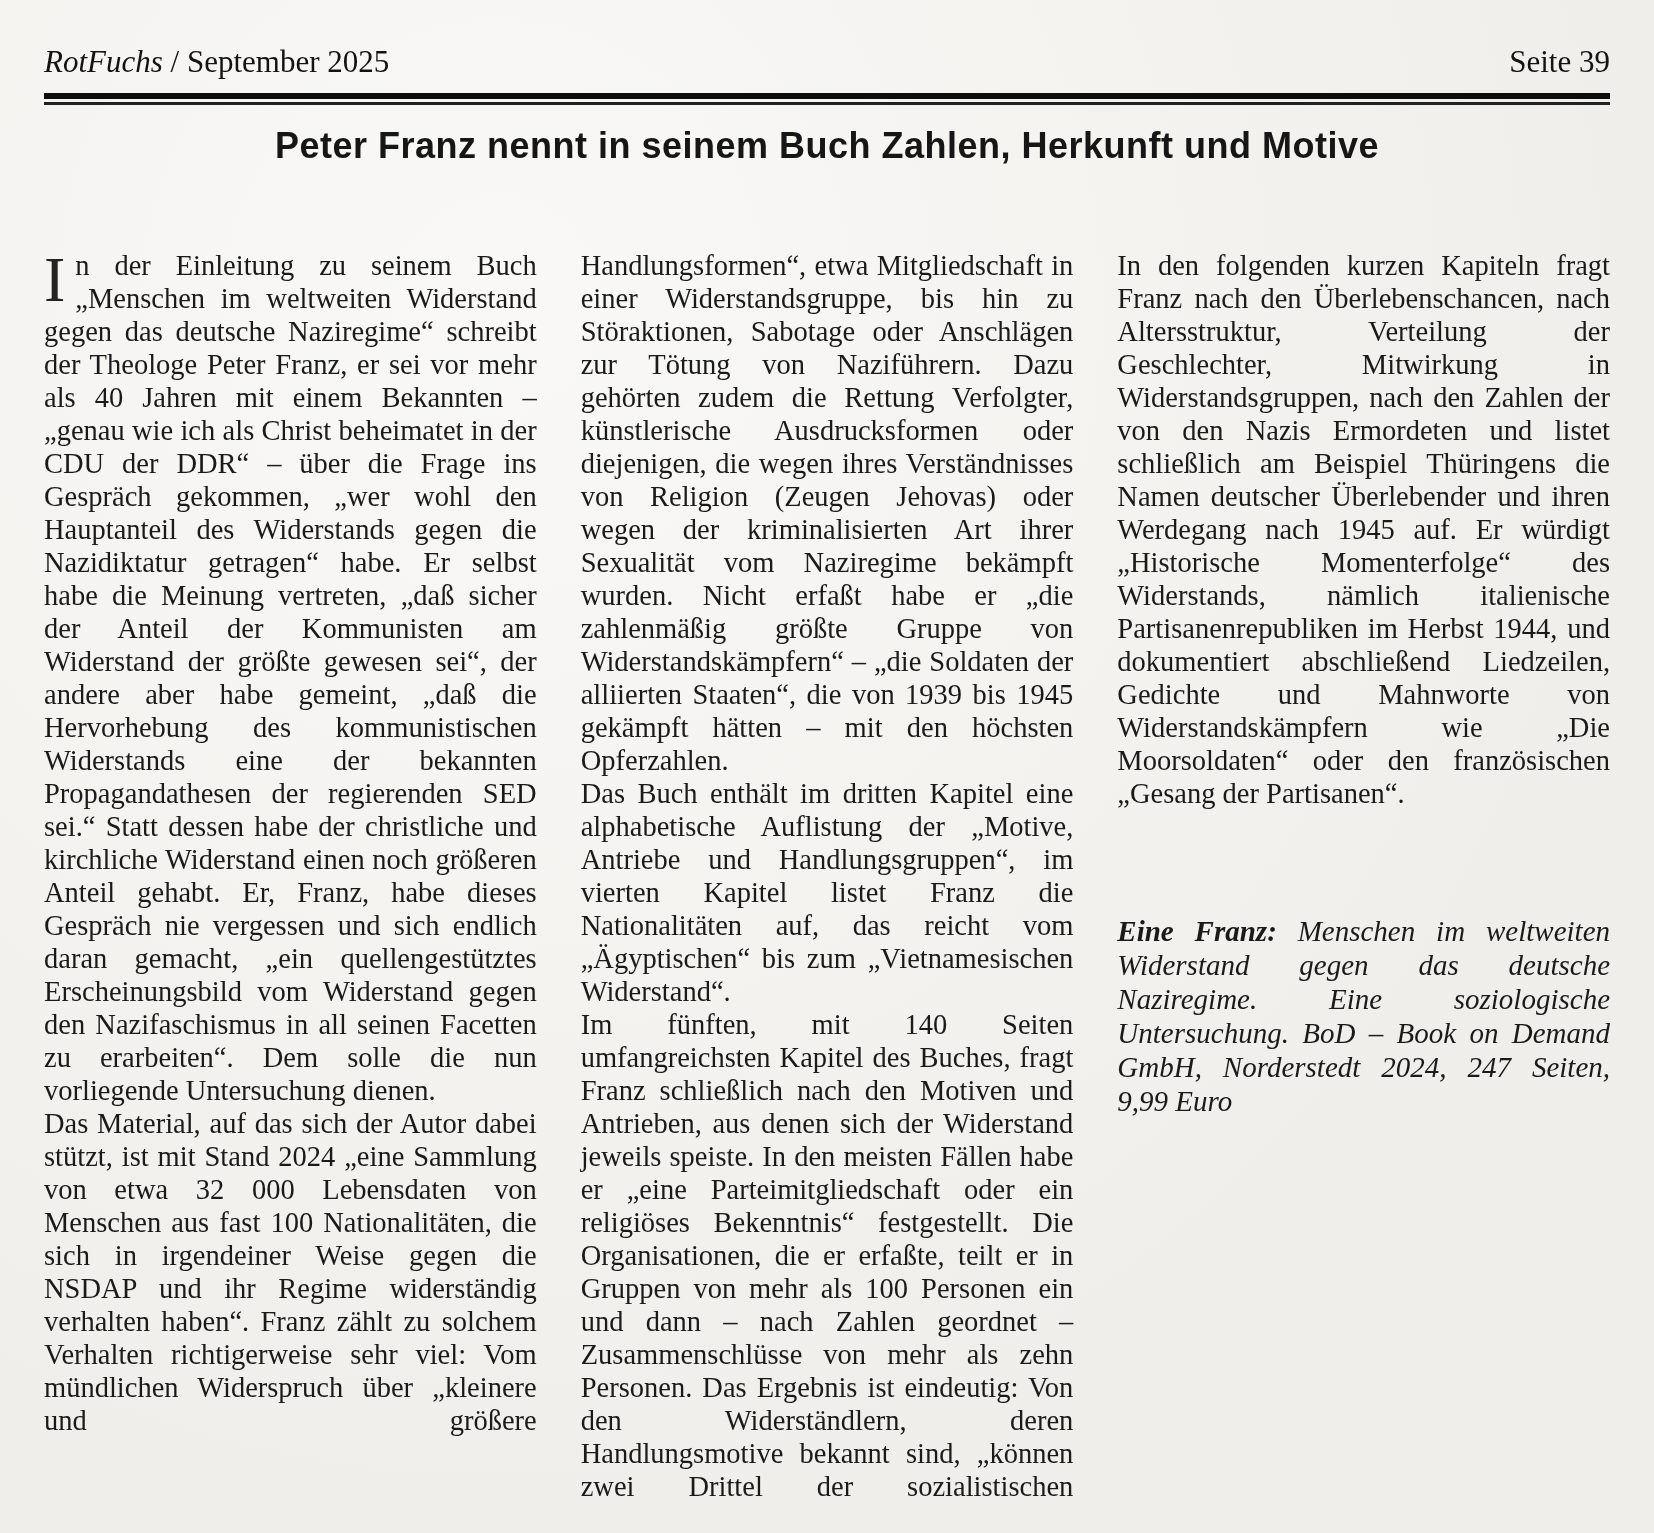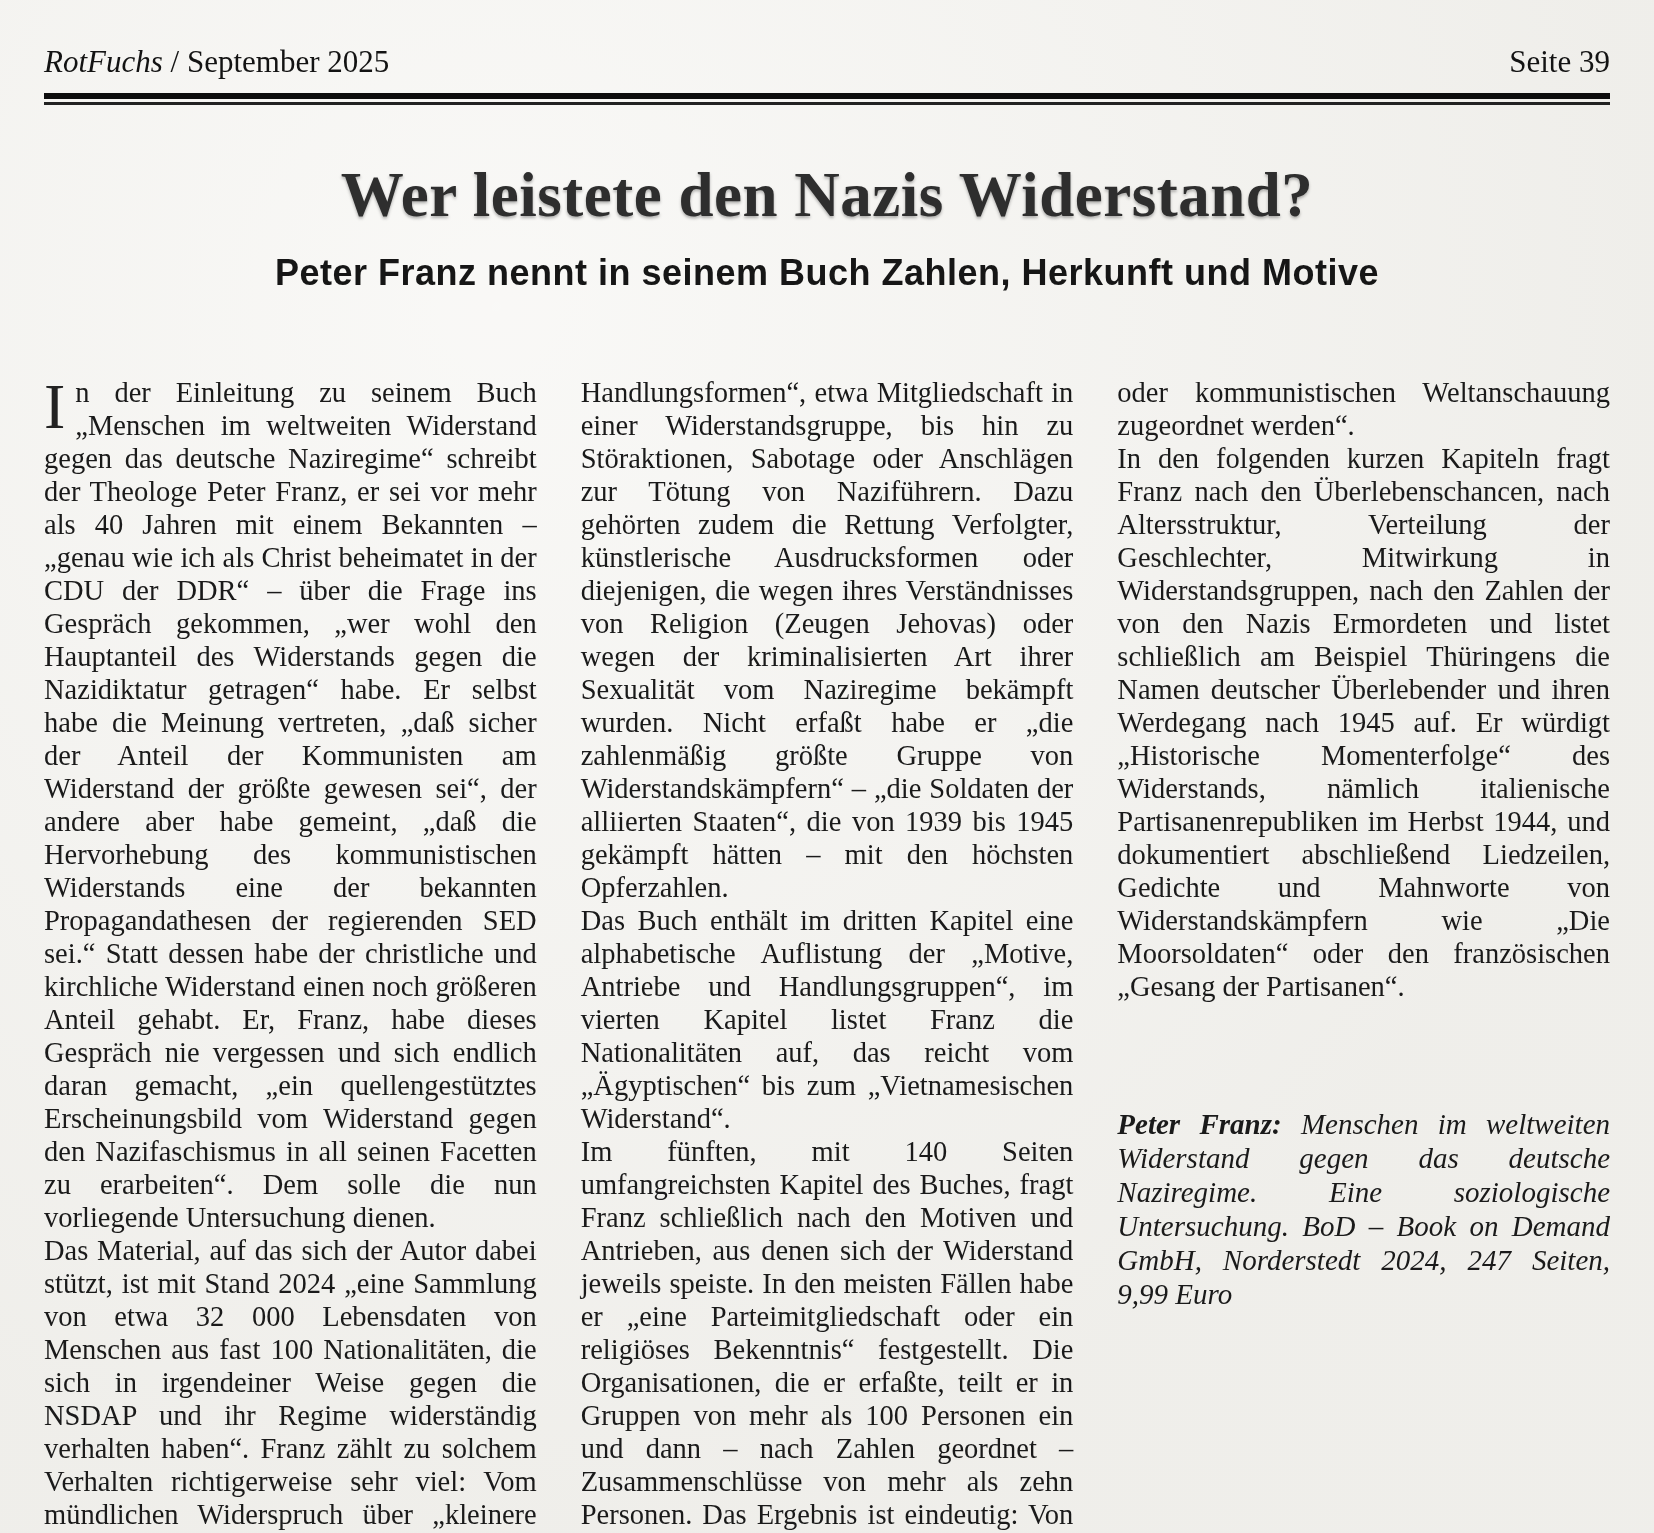--- a/index.html
+++ b/index.html
@@ -96,37 +96,35 @@
 
   <div class="hdr">
     <div>
       <span class="pub">RotFuchs</span><span> / September 2025</span>
     </div>
     <div>Seite 39</div>
   </div>
 
   <div class="rule"></div>
 
-  <h1 class="title">Wer leistete den Nazis Widerstand?</h1>
   <h2 class="subtitle">Peter Franz nennt in seinem Buch Zahlen, Herkunft und Motive</h2>
 
   <div class="cols">
     <div class="col">
         <p><span class="dropcap">I</span>n der Einleitung zu seinem Buch „Menschen im weltweiten Widerstand gegen das deutsche Naziregime“ schreibt der Theologe Peter Franz, er sei vor mehr als 40 Jahren mit einem Bekannten – „genau wie ich als Christ beheimatet in der CDU der DDR“ – über die Frage ins Gespräch gekommen, „wer wohl den Hauptanteil des Widerstands gegen die Nazidiktatur getragen“ habe. Er selbst habe die Meinung vertreten, „daß sicher der Anteil der Kommunisten am Widerstand der größte gewesen sei“, der andere aber habe gemeint, „daß die Hervorhebung des kommunistischen Widerstands eine der bekannten Propagandathesen der regierenden SED sei.“ Statt dessen habe der christliche und kirchliche Widerstand einen noch größeren Anteil gehabt. Er, Franz, habe dieses Gespräch nie vergessen und sich endlich daran gemacht, „ein quellengestütztes Erscheinungsbild vom Widerstand gegen den Nazifaschismus in all seinen Facetten zu erarbeiten“. Dem solle die nun vorliegende Untersuchung dienen.</p>
         <p class="cont">Das Material, auf das sich der Autor dabei stützt, ist mit Stand 2024 „eine Sammlung von etwa 32&nbsp;000 Lebensdaten von Menschen aus fast 100 Nationalitäten, die sich in irgendeiner Weise gegen die NSDAP und ihr Regime widerständig verhalten haben“. Franz zählt zu solchem Verhalten richtigerweise sehr viel: Vom mündlichen Widerspruch über „kleinere und größere</p>
       </div>
     <div class="col">
         <p>Handlungsformen“, etwa Mitgliedschaft in einer Widerstandsgruppe, bis hin zu Störaktionen, Sabotage oder Anschlägen zur Tötung von Naziführern. Dazu gehörten zudem die Rettung Verfolgter, künstlerische Ausdrucksformen oder diejenigen, die wegen ihres Verständnisses von Religion (Zeugen Jehovas) oder wegen der kriminalisierten Art ihrer Sexualität vom Naziregime bekämpft wurden. Nicht erfaßt habe er „die zahlenmäßig größte Gruppe von Widerstandskämpfern“ – „die Soldaten der alliierten Staaten“, die von 1939 bis 1945 gekämpft hätten – mit den höchsten Opferzahlen.</p>
         <p>Das Buch enthält im dritten Kapitel eine alphabetische Auflistung der „Motive, Antriebe und Handlungsgruppen“, im vierten Kapitel listet Franz die Nationalitäten auf, das reicht vom „Ägyptischen“ bis zum „Vietnamesischen Widerstand“.</p>
         <p class="cont">Im fünften, mit 140 Seiten umfangreichsten Kapitel des Buches, fragt Franz schließlich nach den Motiven und Antrieben, aus denen sich der Widerstand jeweils speiste. In den meisten Fällen habe er „eine Parteimitgliedschaft oder ein religiöses Bekenntnis“ festgestellt. Die Organisationen, die er erfaßte, teilt er in Gruppen von mehr als 100 Personen ein und dann – nach Zahlen geordnet – Zusammenschlüsse von mehr als zehn Personen. Das Ergebnis ist eindeutig: Von den Widerständlern, deren Handlungsmotive bekannt sind, „können zwei Drittel der sozialistischen</p>
       </div>
     <div class="col">
       <div>
-          <p>oder kommunistischen Weltanschauung zugeordnet werden“.</p>
           <p>In den folgenden kurzen Kapiteln fragt Franz nach den Überlebenschancen, nach Altersstruktur, Verteilung der Geschlechter, Mitwirkung in Widerstandsgruppen, nach den Zahlen der von den Nazis Ermordeten und listet schließlich am Beispiel Thüringens die Namen deutscher Überlebender und ihren Werdegang nach 1945 auf. Er würdigt „Historische Momenterfolge“ des Widerstands, nämlich italienische Partisanenrepubliken im Herbst 1944, und dokumentiert abschließend Liedzeilen, Gedichte und Mahnworte von Widerstandskämpfern wie „Die Moorsoldaten“ oder den französischen „Gesang der Partisanen“.</p>
         </div>
       <div class="biblio">
-        <span class="lead">Peter Franz:</span><span> Menschen im weltweiten Widerstand gegen das deutsche Naziregime. Eine soziologische Untersuchung. BoD – Book on Demand GmbH, Norderstedt 2024, 247 Seiten, 9,99 Euro</span>
+        <span class="lead">Eine Franz:</span><span> Menschen im weltweiten Widerstand gegen das deutsche Naziregime. Eine soziologische Untersuchung. BoD – Book on Demand GmbH, Norderstedt 2024, 247 Seiten, 9,99 Euro</span>
       </div>
     </div>
   </div>
 
 </div>
 
 </body></html>

